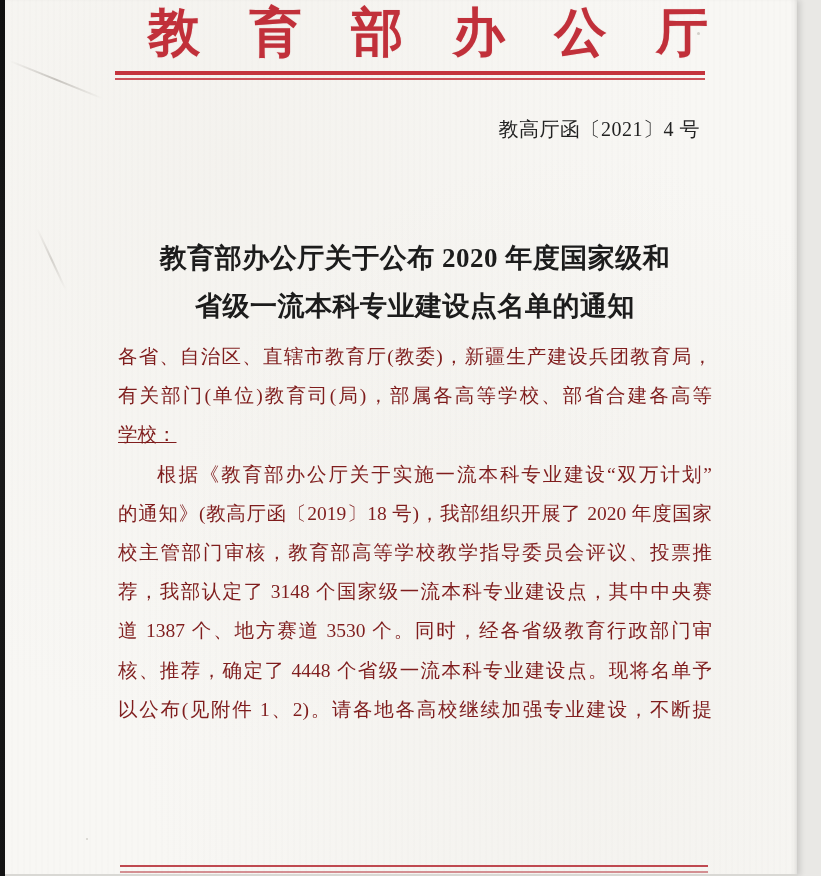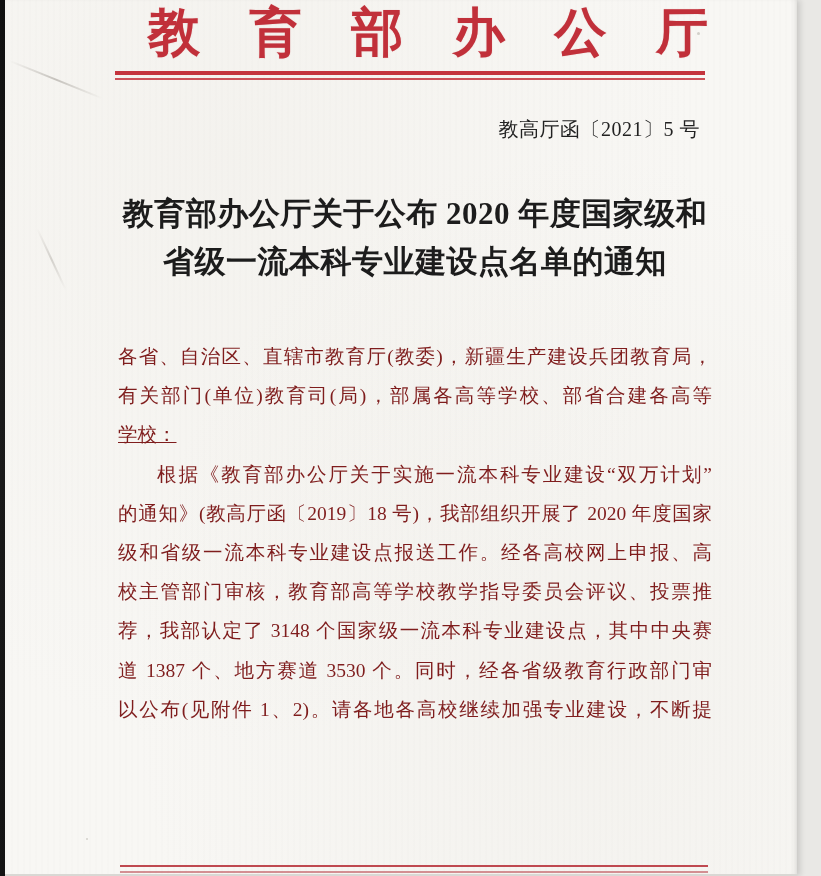--- a/index.html
+++ b/index.html
@@ -48,22 +48,22 @@
     background:rgba(196,52,61,0.85);
   }
   .doc-number{
     position:absolute;left:400px;top:116px;width:300px;height:26px;
     font-size:20px;line-height:26px;color:#222;text-align:right;
     letter-spacing:0.5px;
   }
   
   .doc-title-line{
     position:absolute;left:118px;width:594px;height:36px;
-    font-size:31px;line-height:36px;font-weight:bold;color:#1c1c1c;
-    text-align:center;letter-spacing:0.5px;
+    font-size:27px;line-height:36px;font-weight:bold;color:#1c1c1c;
+    text-align:center;letter-spacing:0.5px;margin-top:44px;
   }
   .doc-title-line.l1{top:196px;}
   .doc-title-line.l2{top:244px;}
   
   .body-text{
     position:absolute;left:118px;top:337px;width:594px;
     font-size:19.5px;color:#7f1d1d;
   }
   .bline{
     height:39.2px;line-height:39.2px;
@@ -110,35 +110,35 @@
     <span>育</span>
     <span>部</span>
     <span>办</span>
     <span>公</span>
     <span>厅</span>
   </div>
 
   <div class="rule-thick"></div>
   <div class="rule-thin"></div>
 
-  <div class="doc-number">教高厅函〔2021〕5 号</div>
+  <div class="doc-number">教高厅函〔2021〕4 号</div>
 
   <div class="doc-title-line l1">教育部办公厅关于公布 2020 年度国家级和</div>
   <div class="doc-title-line l2">省级一流本科专业建设点名单的通知</div>
 
   <div class="body-text">
     <div class="bline">各省、自治区、直辖市教育厅(教委)，新疆生产建设兵团教育局，</div>
     <div class="bline">有关部门(单位)教育司(局)，部属各高等学校、部省合建各高等</div>
     <div class="bline flush">学校：</div>
     <div class="bline indent">根据《教育部办公厅关于实施一流本科专业建设“双万计划”</div>
     <div class="bline">的通知》(教高厅函〔2019〕18 号)，我部组织开展了 2020 年度国家</div>
-    <div class="bline">级和省级一流本科专业建设点报送工作。经各高校网上申报、高</div>
     <div class="bline">校主管部门审核，教育部高等学校教学指导委员会评议、投票推</div>
     <div class="bline">荐，我部认定了 3148 个国家级一流本科专业建设点，其中中央赛</div>
     <div class="bline">道 1387 个、地方赛道 3530 个。同时，经各省级教育行政部门审</div>
+    <div class="bline">核、推荐，确定了 4448 个省级一流本科专业建设点。现将名单予</div>
     <div class="bline">以公布(见附件 1、2)。请各地各高校继续加强专业建设，不断提</div>
   </div>
 
   <div class="footer-rule-upper"></div>
   <div class="footer-rule-lower"></div>
   <div class="paper-bottom-edge"></div>
 
   <div class="crease c1"></div>
   <div class="crease c2"></div>
   <div class="speck s1"></div>

